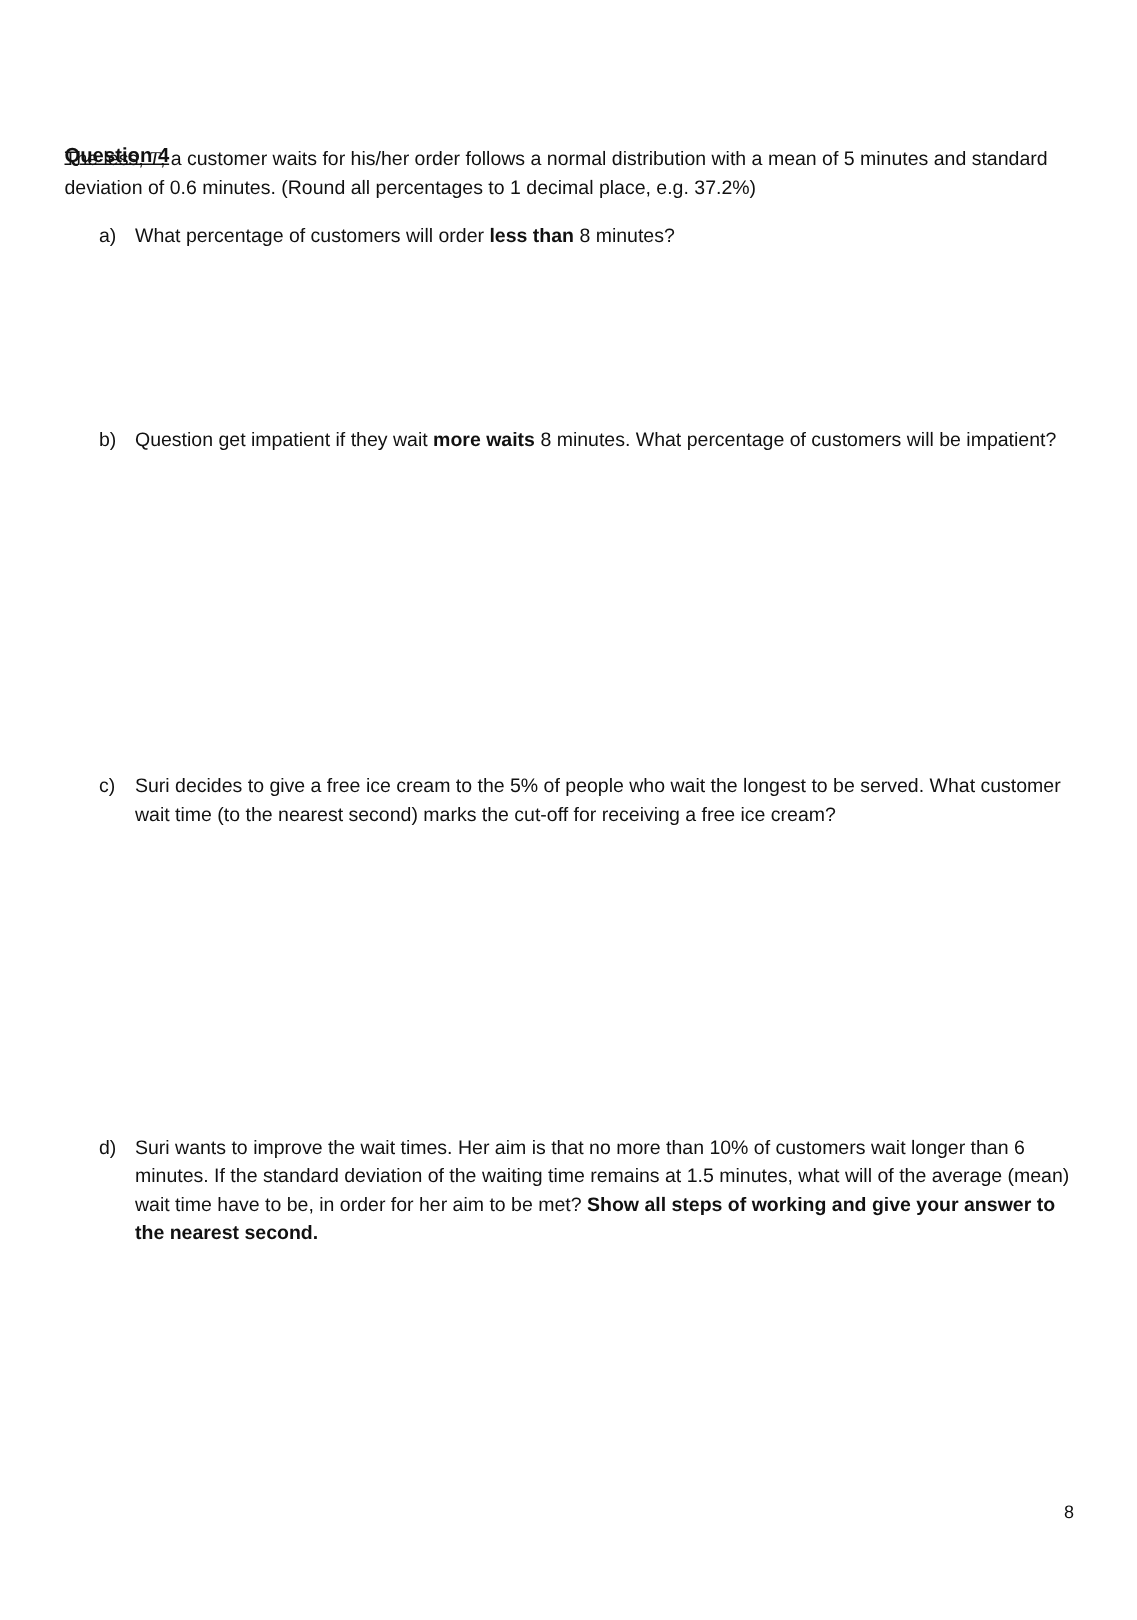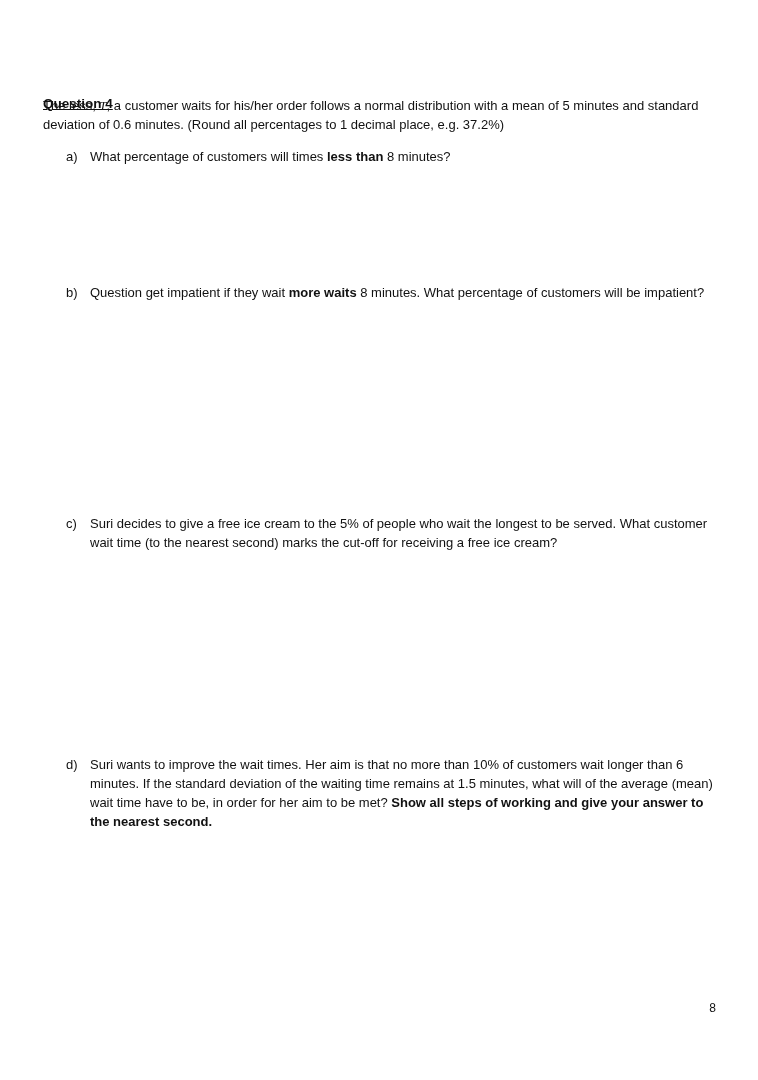--- a/index.html
+++ b/index.html
@@ -20,21 +20,21 @@
 </style>
 </head>
 <body>
 
 <div class="abs title">Question 4</div>
 
 <div class="abs intro"><span>The less, </span><span class="italic">T</span><span>,  a customer waits for his/her order follows a normal distribution with a mean of 5 minutes and standard deviation of 0.6 minutes. (Round all percentages to 1 decimal place, e.g. 37.2%)</span></div>
 
 <div class="q" style="top:147px;">
   <span class="lbl">a)</span>
-  <span class="txt"><span>What percentage of customers will times </span><b>less than</b><span> 8 minutes?</span></span>
+  <span class="txt"><span>What percentage of customers will order </span><b>less than</b><span> 8 minutes?</span></span>
 </div>
 
 <div class="q" style="top:283px;">
   <span class="lbl">b)</span>
   <span class="txt"><span>Question get impatient if they wait </span><b>more waits</b><span> 8 minutes.  What percentage of customers will be impatient?</span></span>
 </div>
 
 <div class="q" style="top:514px;">
   <span class="lbl">c)</span>
   <span class="txt"><span>Suri decides to give a free ice cream to the 5% of people who wait the longest to be served. What customer wait time (to the nearest second) marks the cut-off for receiving a free ice cream?</span></span>

